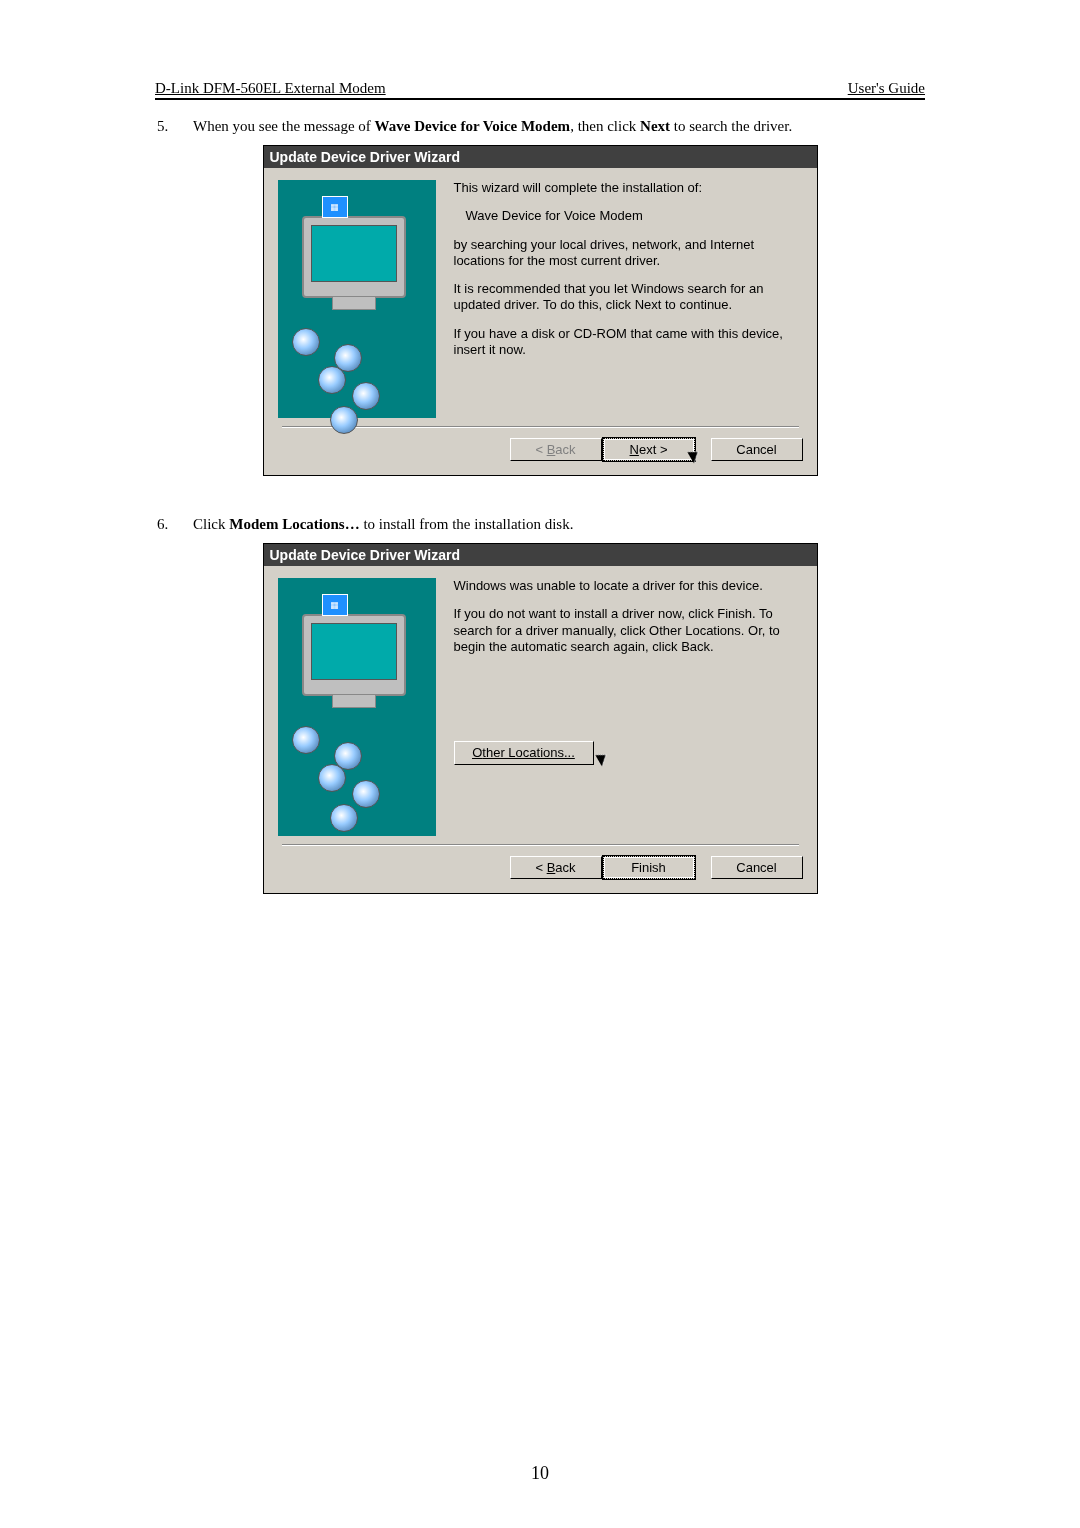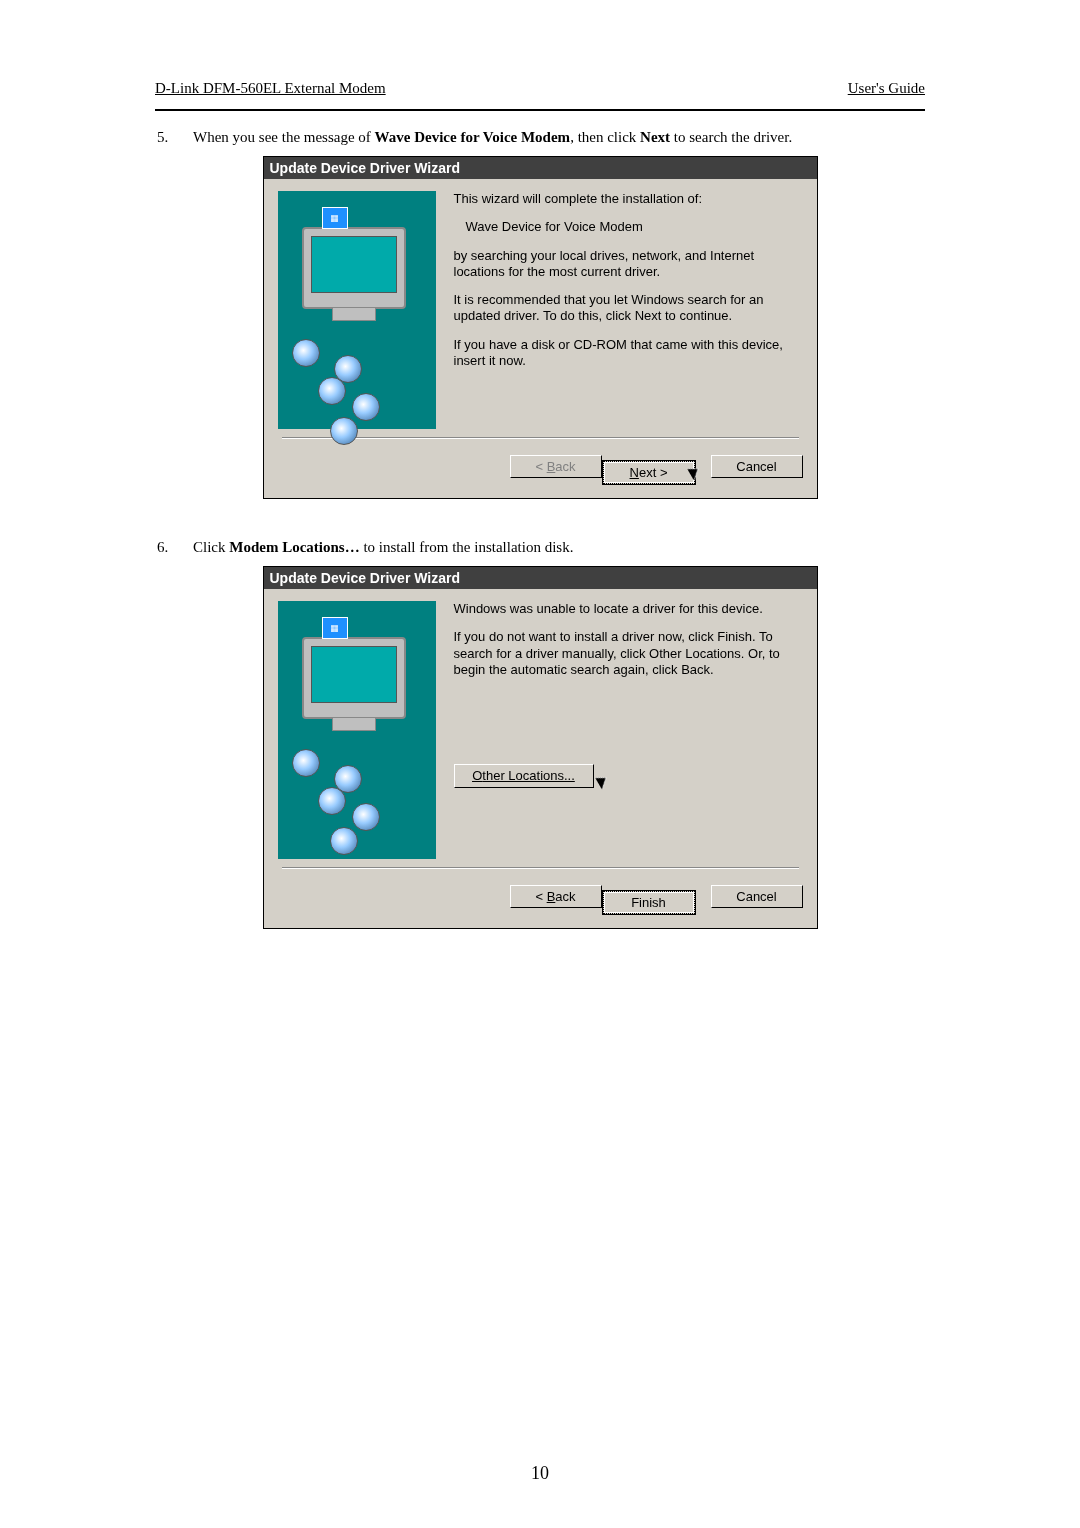--- a/index.html
+++ b/index.html
@@ -12,21 +12,21 @@
       height: 1528px;
       position: relative;
     }
     .page {
       padding: 80px 155px 0 155px;
     }
     .header-row {
       display: flex;
       justify-content: space-between;
       border-bottom: 2.5px double #000;
-      padding-bottom: 12px;
+      padding-bottom: 1px;
       margin-bottom: 18px;
     }
     .header-row span { text-decoration: underline; }
     .step {
       display: flex;
       align-items: flex-start;
       margin-bottom: 10px;
       padding-left: 0;
     }
     .step-num {
@@ -131,21 +131,21 @@
       border: 1px solid #000;
       border-top-color: #fff;
       border-left-color: #fff;
       padding: 3px 12px;
       min-width: 92px;
       text-align: center;
       font-size: 13px;
       display: inline-block;
     }
     .btn-disabled { color: #808080; }
-    .btn-default { border: 1px dotted #000; outline: 1px solid #000; outline-offset: 0; box-shadow: inset 0 0 0 1px #fff; margin-top: 12px; }
+    .btn-default { border: 1px dotted #000; outline: 1px solid #000; outline-offset: 0; box-shadow: inset 0 0 0 1px #fff; }
     .btn u { text-decoration: underline; }
     .sep {
       border-top: 1px solid #888;
       border-bottom: 1px solid #fff;
       margin: 8px 4px 10px 4px;
     }
     .btn-row {
       display: flex;
       justify-content: flex-end;
       gap: 1px;

